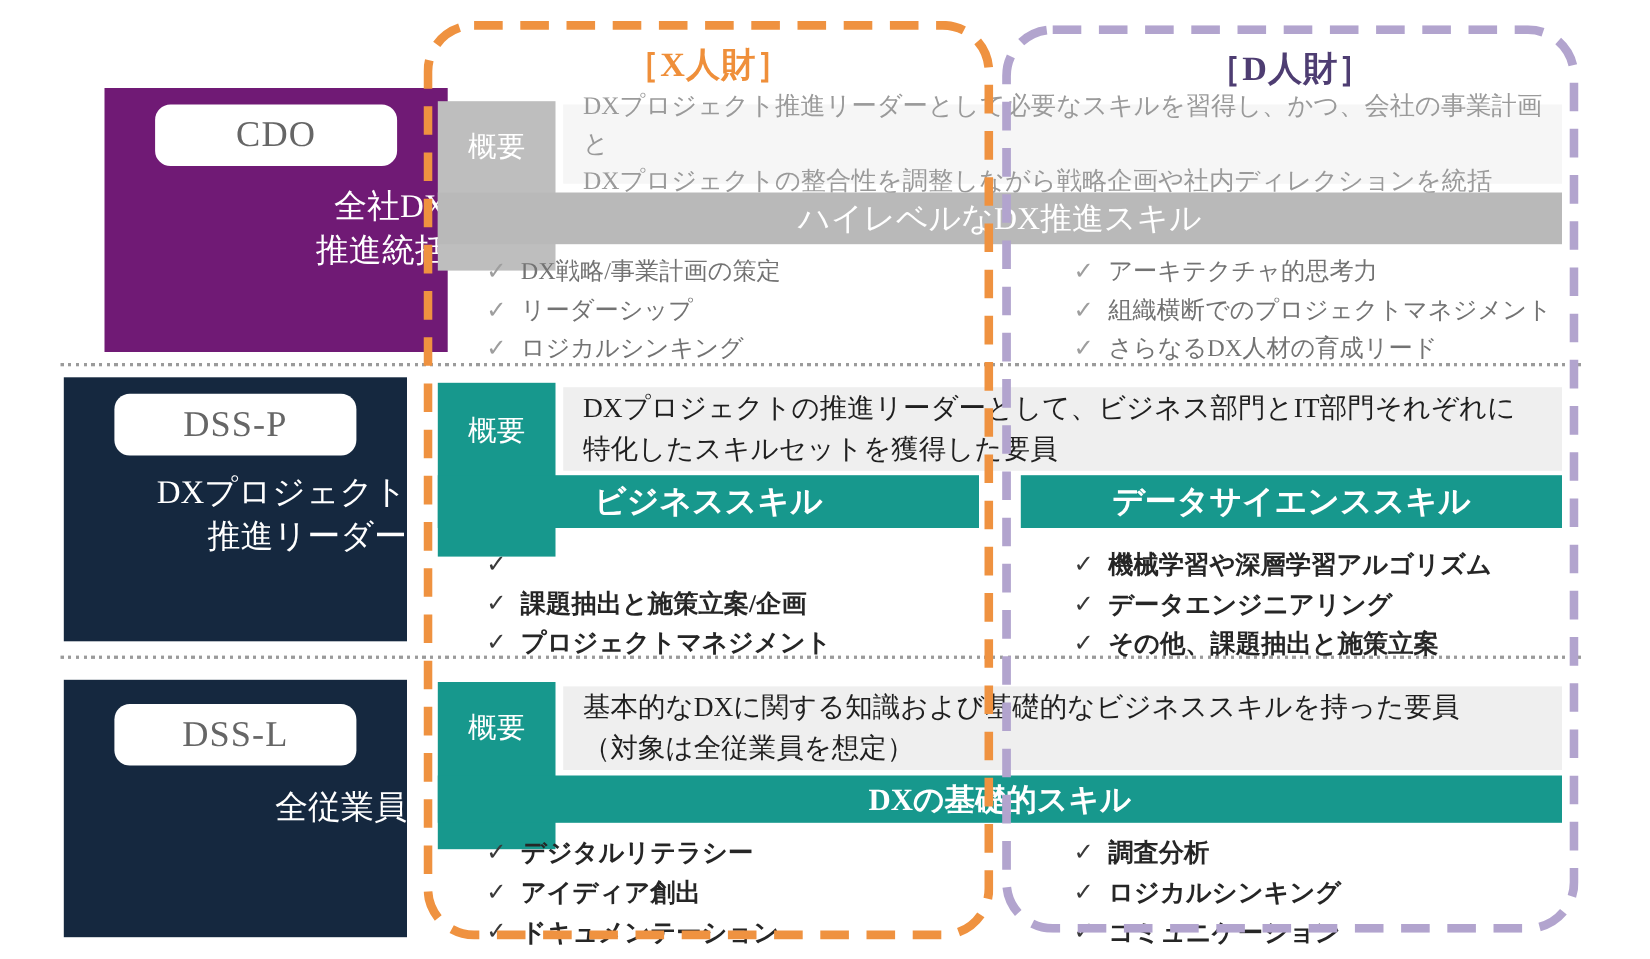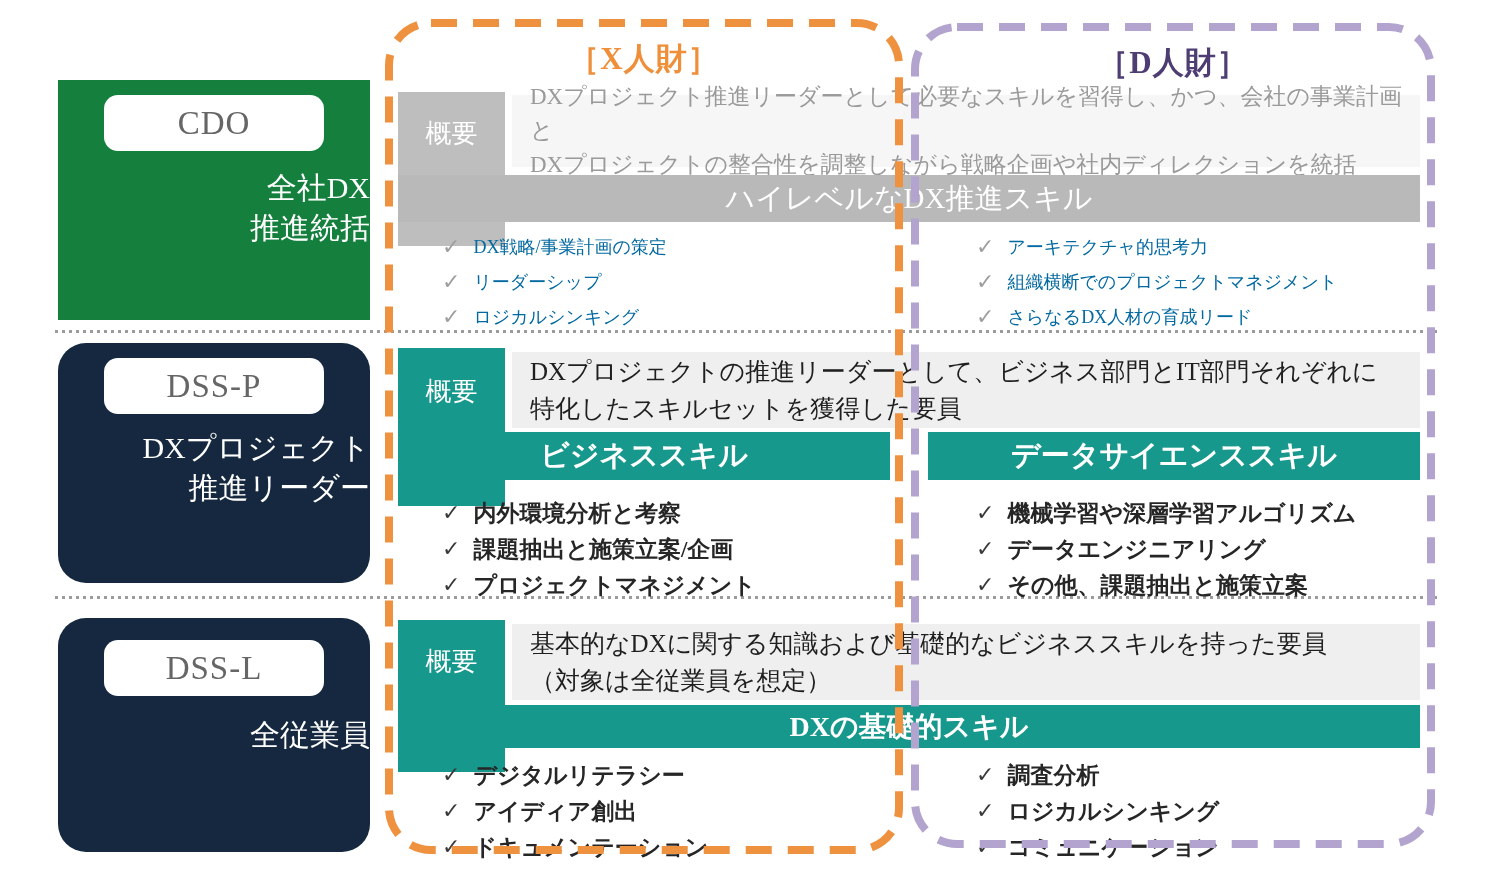--- a/index.html
+++ b/index.html
@@ -16,22 +16,22 @@
   
   .dash{position:absolute;z-index:6;pointer-events:none;}
   
   .col-header{
     position:absolute;z-index:7;text-align:center;font-weight:600;font-size:31px;letter-spacing:1px;
   }
   .col-header.orange{color:#EF8F3A;}
   .col-header.purple{color:#4E3D72;}
   
   .role-block{position:absolute;left:58px;width:312px;z-index:2;}
-  .role-block.gray{background:#15803d;}
-  .role-block.navy{background:#15283F;border-radius:28px;}
+  .role-block.gray{background:#701a75;margin-left:37px;}
+  .role-block.navy{background:#15283F;}
   .pill{
     position:absolute;left:46px;width:220px;height:56px;background:#ffffff;border-radius:14px;
     display:flex;align-items:center;justify-content:center;
   }
   .pill span{font-size:33px;color:#666666;letter-spacing:1px;}
   .role-desc{
     position:absolute;left:0;width:100%;text-align:right;color:#ffffff;
     font-size:30px;line-height:40px;white-space:pre-line;
   }
   
@@ -53,21 +53,21 @@
   
   .bar{
     position:absolute;z-index:2;display:flex;align-items:center;justify-content:center;color:#ffffff;
   }
   .bar.gray-bar{background:#B9B9B9;font-size:29px;}
   .bar.teal-bar{background:#17988D;font-size:29px;font-weight:600;}
   
   .checks{position:absolute;z-index:2;}
   .check-item{display:flex;align-items:flex-start;margin-bottom:9px;}
   .check-icon{margin-right:13px;font-size:22px;line-height:26px;}
-  .checks.muted .check-text{color:#0369a1;font-size:18px;line-height:26px;}
+  .checks.muted .check-text{color:#737373;font-size:22px;line-height:26px;}
   .checks.muted .check-icon{color:#9E9E9E;}
   .checks.strong .check-text{color:#262626;font-size:23px;line-height:27px;font-weight:600;}
   .checks.strong .check-icon{color:#3a3a3a;}
 </style>
 </head>
 <body>
 
 <div class="canvas">
 
   <div class="sep" style="top:330px"></div>
@@ -144,21 +144,20 @@
   <div class="tab teal-tab" style="top:348px;height:132px;padding-top:26px">
     <span>概要</span>
   </div>
   <div class="panel lighter" style="top:352px;height:76px">DXプロジェクトの推進リーダーとして、ビジネス部門とIT部門それぞれに
 特化したスキルセットを獲得した要員</div>
   <div class="bar teal-bar" style="left:398px;top:432px;width:492px;height:48px">ビジネススキル</div>
   <div class="bar teal-bar" style="left:928px;top:432px;width:492px;height:48px">データサイエンススキル</div>
   <div class="checks strong" style="left:442px;top:500px">
       <div class="check-item">
         <span class="check-icon">✓</span>
-        <span class="check-text">内外環境分析と考察</span>
       </div>
       <div class="check-item">
         <span class="check-icon">✓</span>
         <span class="check-text">課題抽出と施策立案/企画</span>
       </div>
       <div class="check-item">
         <span class="check-icon">✓</span>
         <span class="check-text">プロジェクトマネジメント</span>
       </div>
     </div>

